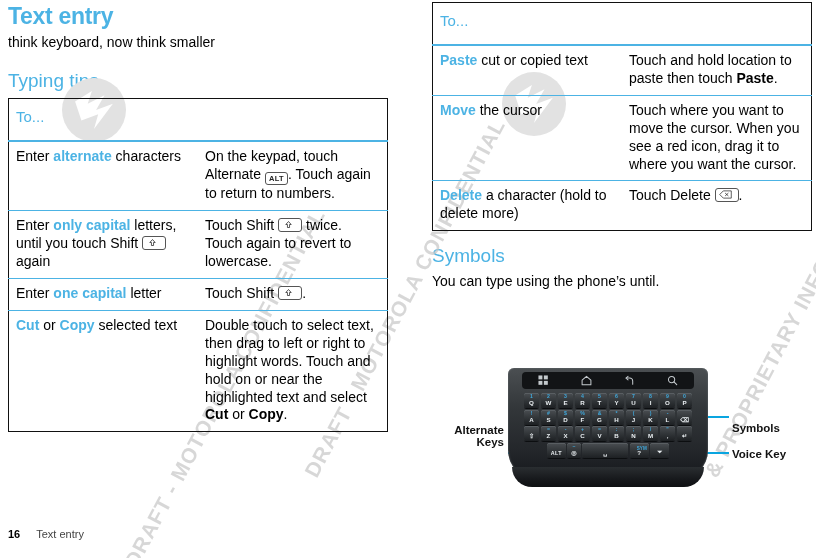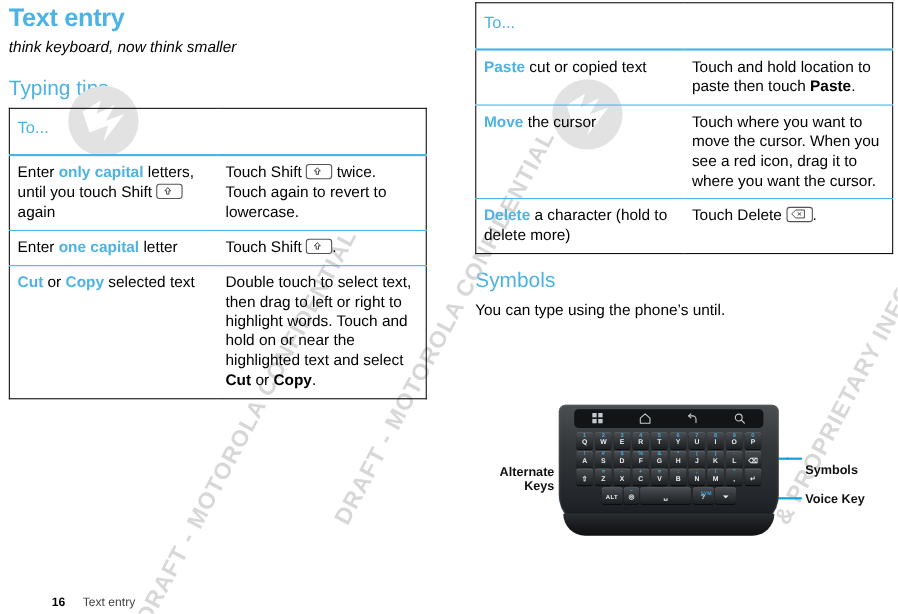--- a/index.html
+++ b/index.html
@@ -64,21 +64,20 @@
   
   .h1 {
     font-size: 23px;
     font-weight: bold;
     color: #4cb3e4;
     margin: 0;
     padding: 3px 0 0 0;
     letter-spacing: -0.3px;
   }
   .subtitle {
-    font-style: italic;
     font-size: 14px;
     color: #000;
     margin: 4px 0 0 0;
   }
   .h2 {
     font-size: 19px;
     font-weight: normal;
     color: #4cb3e4;
     margin: 20px 0 6px 0;
   }
@@ -151,25 +150,24 @@
     font-size: 9px;
     padding: 1px 3px 2px 3px;
     min-width: 16px;
   }
   .keycap svg { display: block; }
 
   
   .footer {
     position: absolute;
     left: 8px;
-    bottom: 4px;
+    bottom: 18px;
     font-size: 11px;
     color: #444;
     z-index: 6;
-    margin-left: 39px;
   }
   .footer .pg {
     font-weight: bold;
     color: #000;
     margin-right: 16px;
   }
 
   
   .figure {
     position: absolute;
@@ -313,20 +311,24 @@
 
   <h2 class="h2">Typing tips</h2>
 
   <table class="tips">
     <thead>
       <tr class="thead-tall">
         <th colspan="2">To...</th>
       </tr>
     </thead>
     <tbody>
+      <tr>
+        <td class="c1"><span>Enter </span><span class="hl">alternate</span><span> characters</span></td>
+        <td class="c2"><span>On the keypad, touch Alternate </span><span class="keycap alt">ALT</span><span>. Touch again to return to numbers.</span></td>
+      </tr>
 
       <tr>
         <td class="c1"><span>Enter </span><span class="hl">only capital</span><span> letters, until you touch Shift </span><span class="keycap shift"><svg width="9" height="9" viewBox="0 0 12 12">
                 <path d="M6 2 L9.6 6 H7.4 V10 H4.6 V6 H2.4 Z" fill="none" stroke="#222" stroke-width="1"></path>
               </svg></span><span> again</span></td>
         <td class="c2"><span>Touch Shift </span><span class="keycap shift"><svg width="9" height="9" viewBox="0 0 12 12">
                 <path d="M6 2 L9.6 6 H7.4 V10 H4.6 V6 H2.4 Z" fill="none" stroke="#222" stroke-width="1"></path>
               </svg></span><span> twice. Touch again to revert to lowercase.</span></td>
       </tr>
 

